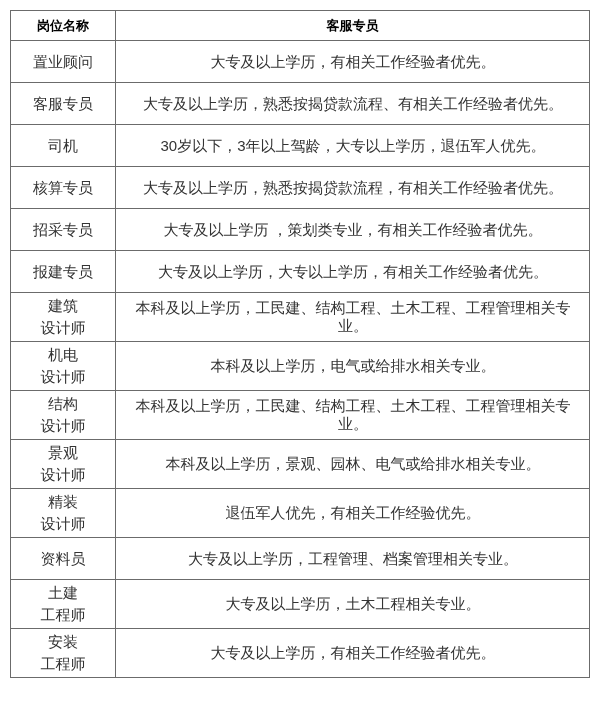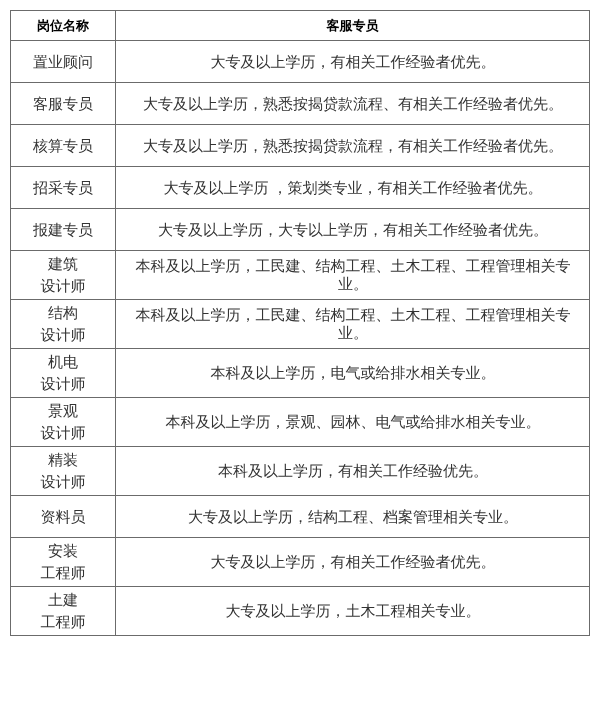--- a/index.html
+++ b/index.html
@@ -77,20 +77,24 @@
   <tr class="data-row">
     <td class="pos">置业顾问</td>
     <td class="req">大专及以上学历，有相关工作经验者优先。</td>
   </tr>
 
   <tr class="data-row">
     <td class="pos">客服专员</td>
     <td class="req">大专及以上学历，熟悉按揭贷款流程、有相关工作经验者优先。</td>
   </tr>
 
+  <tr class="data-row">
+    <td class="pos">司机</td>
+    <td class="req">30岁以下，3年以上驾龄，大专以上学历，退伍军人优先。</td>
+  </tr>
 
   <tr class="data-row">
     <td class="pos">核算专员</td>
     <td class="req">大专及以上学历，熟悉按揭贷款流程，有相关工作经验者优先。</td>
   </tr>
 
   <tr class="data-row">
     <td class="pos">招采专员</td>
     <td class="req">大专及以上学历 ，策划类专业，有相关工作经验者优先。</td>
   </tr>
@@ -101,53 +105,53 @@
   </tr>
 
 
   <tr class="data-row tall">
     <td class="pos">建筑
 设计师</td>
     <td class="req">本科及以上学历，工民建、结构工程、土木工程、工程管理相关专业。</td>
   </tr>
 
   <tr class="data-row tall">
+    <td class="pos">机电
+设计师</td>
+    <td class="req">本科及以上学历，电气或给排水相关专业。</td>
+  </tr>
+
+  <tr class="data-row tall">
     <td class="pos">结构
 设计师</td>
     <td class="req">本科及以上学历，工民建、结构工程、土木工程、工程管理相关专业。</td>
-  </tr>
-
-  <tr class="data-row tall">
-    <td class="pos">机电
-设计师</td>
-    <td class="req">本科及以上学历，电气或给排水相关专业。</td>
   </tr>
 
   <tr class="data-row tall">
     <td class="pos">景观
 设计师</td>
     <td class="req">本科及以上学历，景观、园林、电气或给排水相关专业。</td>
   </tr>
 
   <tr class="data-row tall">
     <td class="pos">精装
 设计师</td>
-    <td class="req">本科及以上学历，有相关工作经验优先。</td>
+    <td class="req">退伍军人优先，有相关工作经验优先。</td>
   </tr>
 
   <tr class="data-row">
     <td class="pos">资料员</td>
-    <td class="req">大专及以上学历，结构工程、档案管理相关专业。</td>
+    <td class="req">大专及以上学历，工程管理、档案管理相关专业。</td>
+  </tr>
+
+  <tr class="data-row tall">
+    <td class="pos">土建
+工程师</td>
+    <td class="req">大专及以上学历，土木工程相关专业。</td>
   </tr>
 
   <tr class="data-row tall">
     <td class="pos">安装
 工程师</td>
     <td class="req">大专及以上学历，有相关工作经验者优先。</td>
   </tr>
-
-  <tr class="data-row tall">
-    <td class="pos">土建
-工程师</td>
-    <td class="req">大专及以上学历，土木工程相关专业。</td>
-  </tr>
 </tbody>
 </table>
 
 </body></html>

